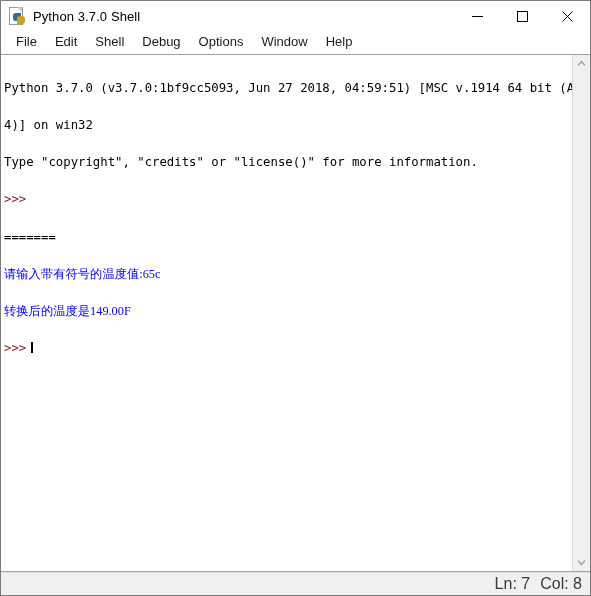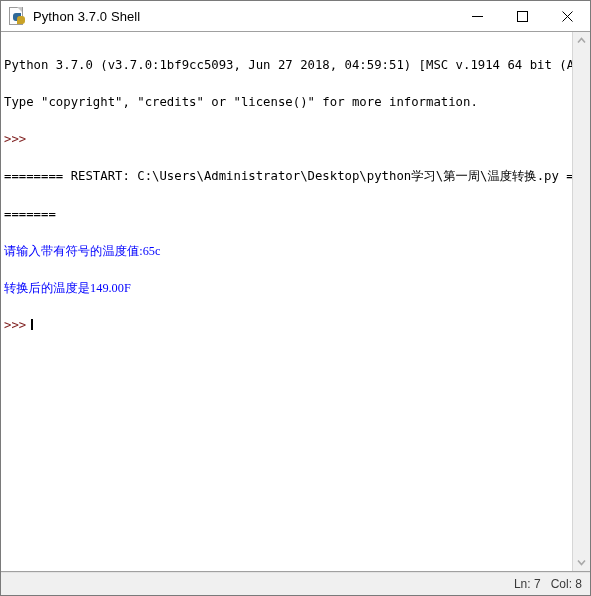--- a/index.html
+++ b/index.html
@@ -178,21 +178,21 @@
     height: 22px;
     min-height: 22px;
     background: #f0f0f0;
     display: flex;
     align-items: center;
     justify-content: flex-end;
     padding-right: 8px;
     border-top: 1px solid #e3e3e3;
   }
   .status-text {
-    font-size: 12px;
+    font-size: 16px;
     color: #3a3a3a;
     margin-left: 10px;
     white-space: nowrap;
   }
 </style>
 </head>
 <body>
 
 <div id="window">
 
@@ -218,27 +218,36 @@
       </div>
       <div class="winbtn">
         <svg width="13" height="13" viewBox="0 0 13 13">
           <line x1="1.5" y1="1.5" x2="11.5" y2="11.5" stroke="#000" stroke-width="1"></line>
           <line x1="11.5" y1="1.5" x2="1.5" y2="11.5" stroke="#000" stroke-width="1"></line>
         </svg>
       </div>
     </div>
   </div>
 
+  <div id="menubar">
+    <div class="menu-item">File</div>
+    <div class="menu-item">Edit</div>
+    <div class="menu-item">Shell</div>
+    <div class="menu-item">Debug</div>
+    <div class="menu-item">Options</div>
+    <div class="menu-item">Window</div>
+    <div class="menu-item">Help</div>
+  </div>
 
   <div id="text-wrap">
     <div id="console">
       <div class="cline c-black">Python 3.7.0 (v3.7.0:1bf9cc5093, Jun 27 2018, 04:59:51) [MSC v.1914 64 bit (AMD6</div>
+      <div class="cline c-black">4)] on win32</div>
       <div class="cline c-black">Type "copyright", "credits" or "license()" for more information.</div>
       <div class="cline c-prompt">&gt;&gt;&gt;</div>
-      <div class="cline c-black">======== RESTART: C:\Users\Administrator\Desktop\python学习\第一周\温度转换.py =</div>
       <div class="cline c-black">=======</div>
       <div class="cline c-blue">请输入带有符号的温度值:65c</div>
       <div class="cline c-blue">转换后的温度是149.00F</div>
       <div class="cline c-prompt"><span>&gt;&gt;&gt;</span><span class="caret"></span></div>
     </div>
 
     <div id="vscroll">
       <div class="sb-arrow">
         <svg width="9" height="7" viewBox="0 0 9 7">
           <polyline points="1,5.5 4.5,1.5 8,5.5" fill="none" stroke="#a8a8a8" stroke-width="1.6"></polyline>

